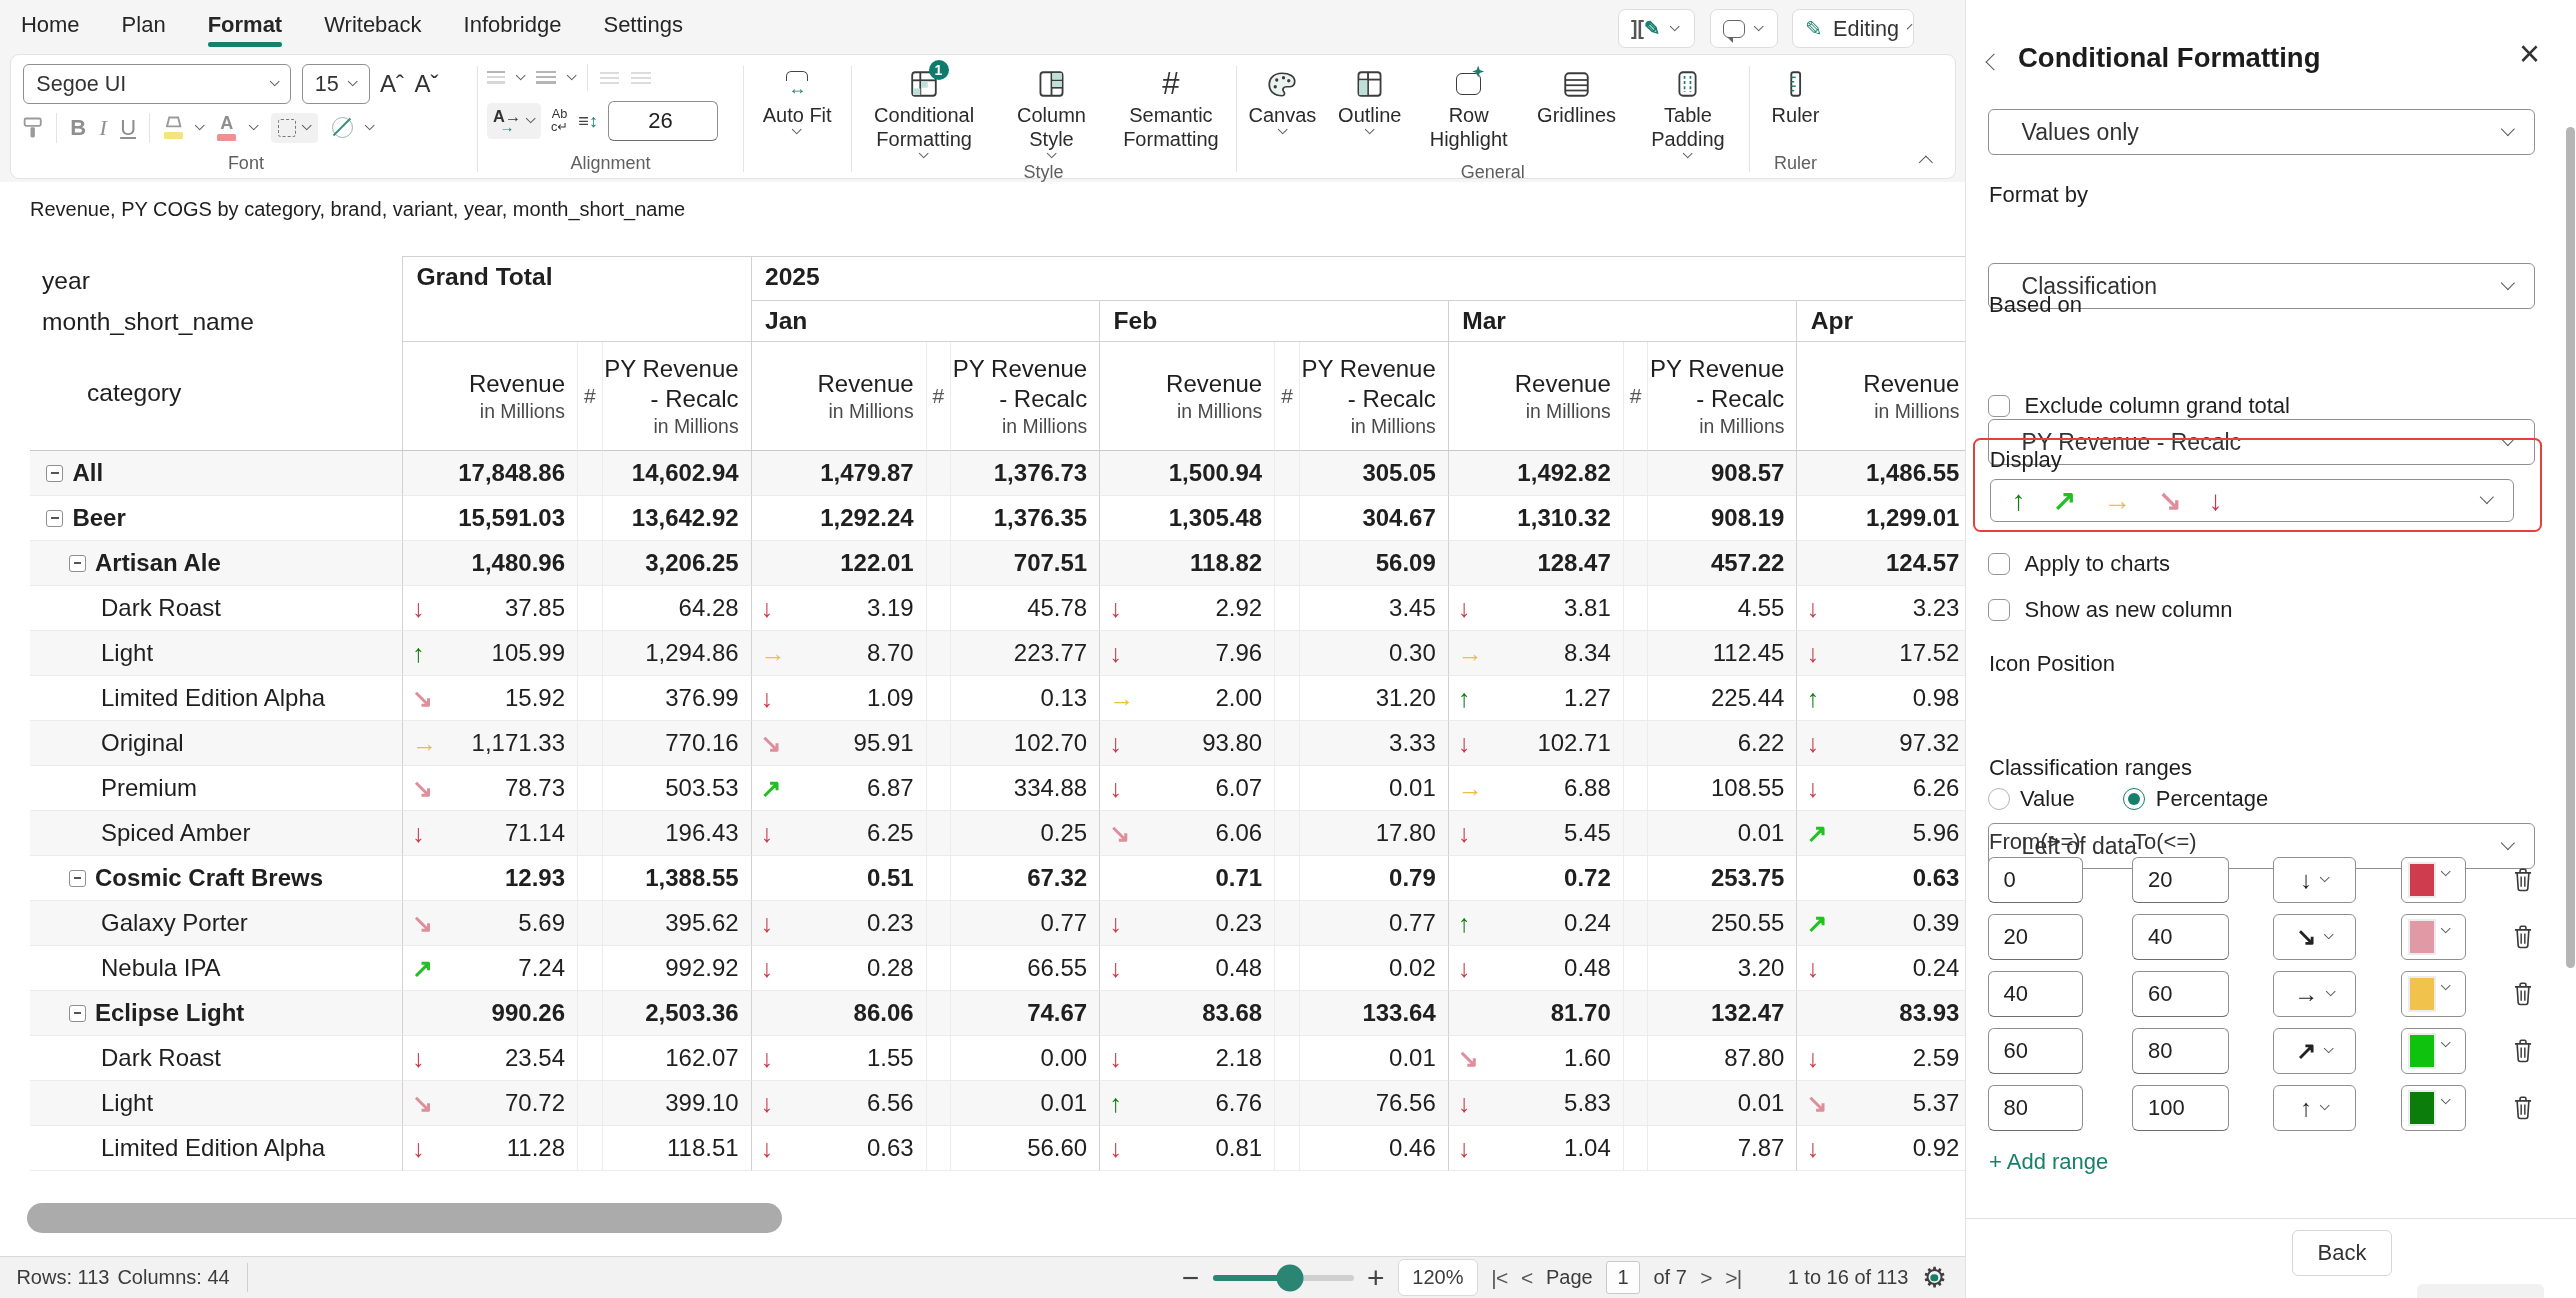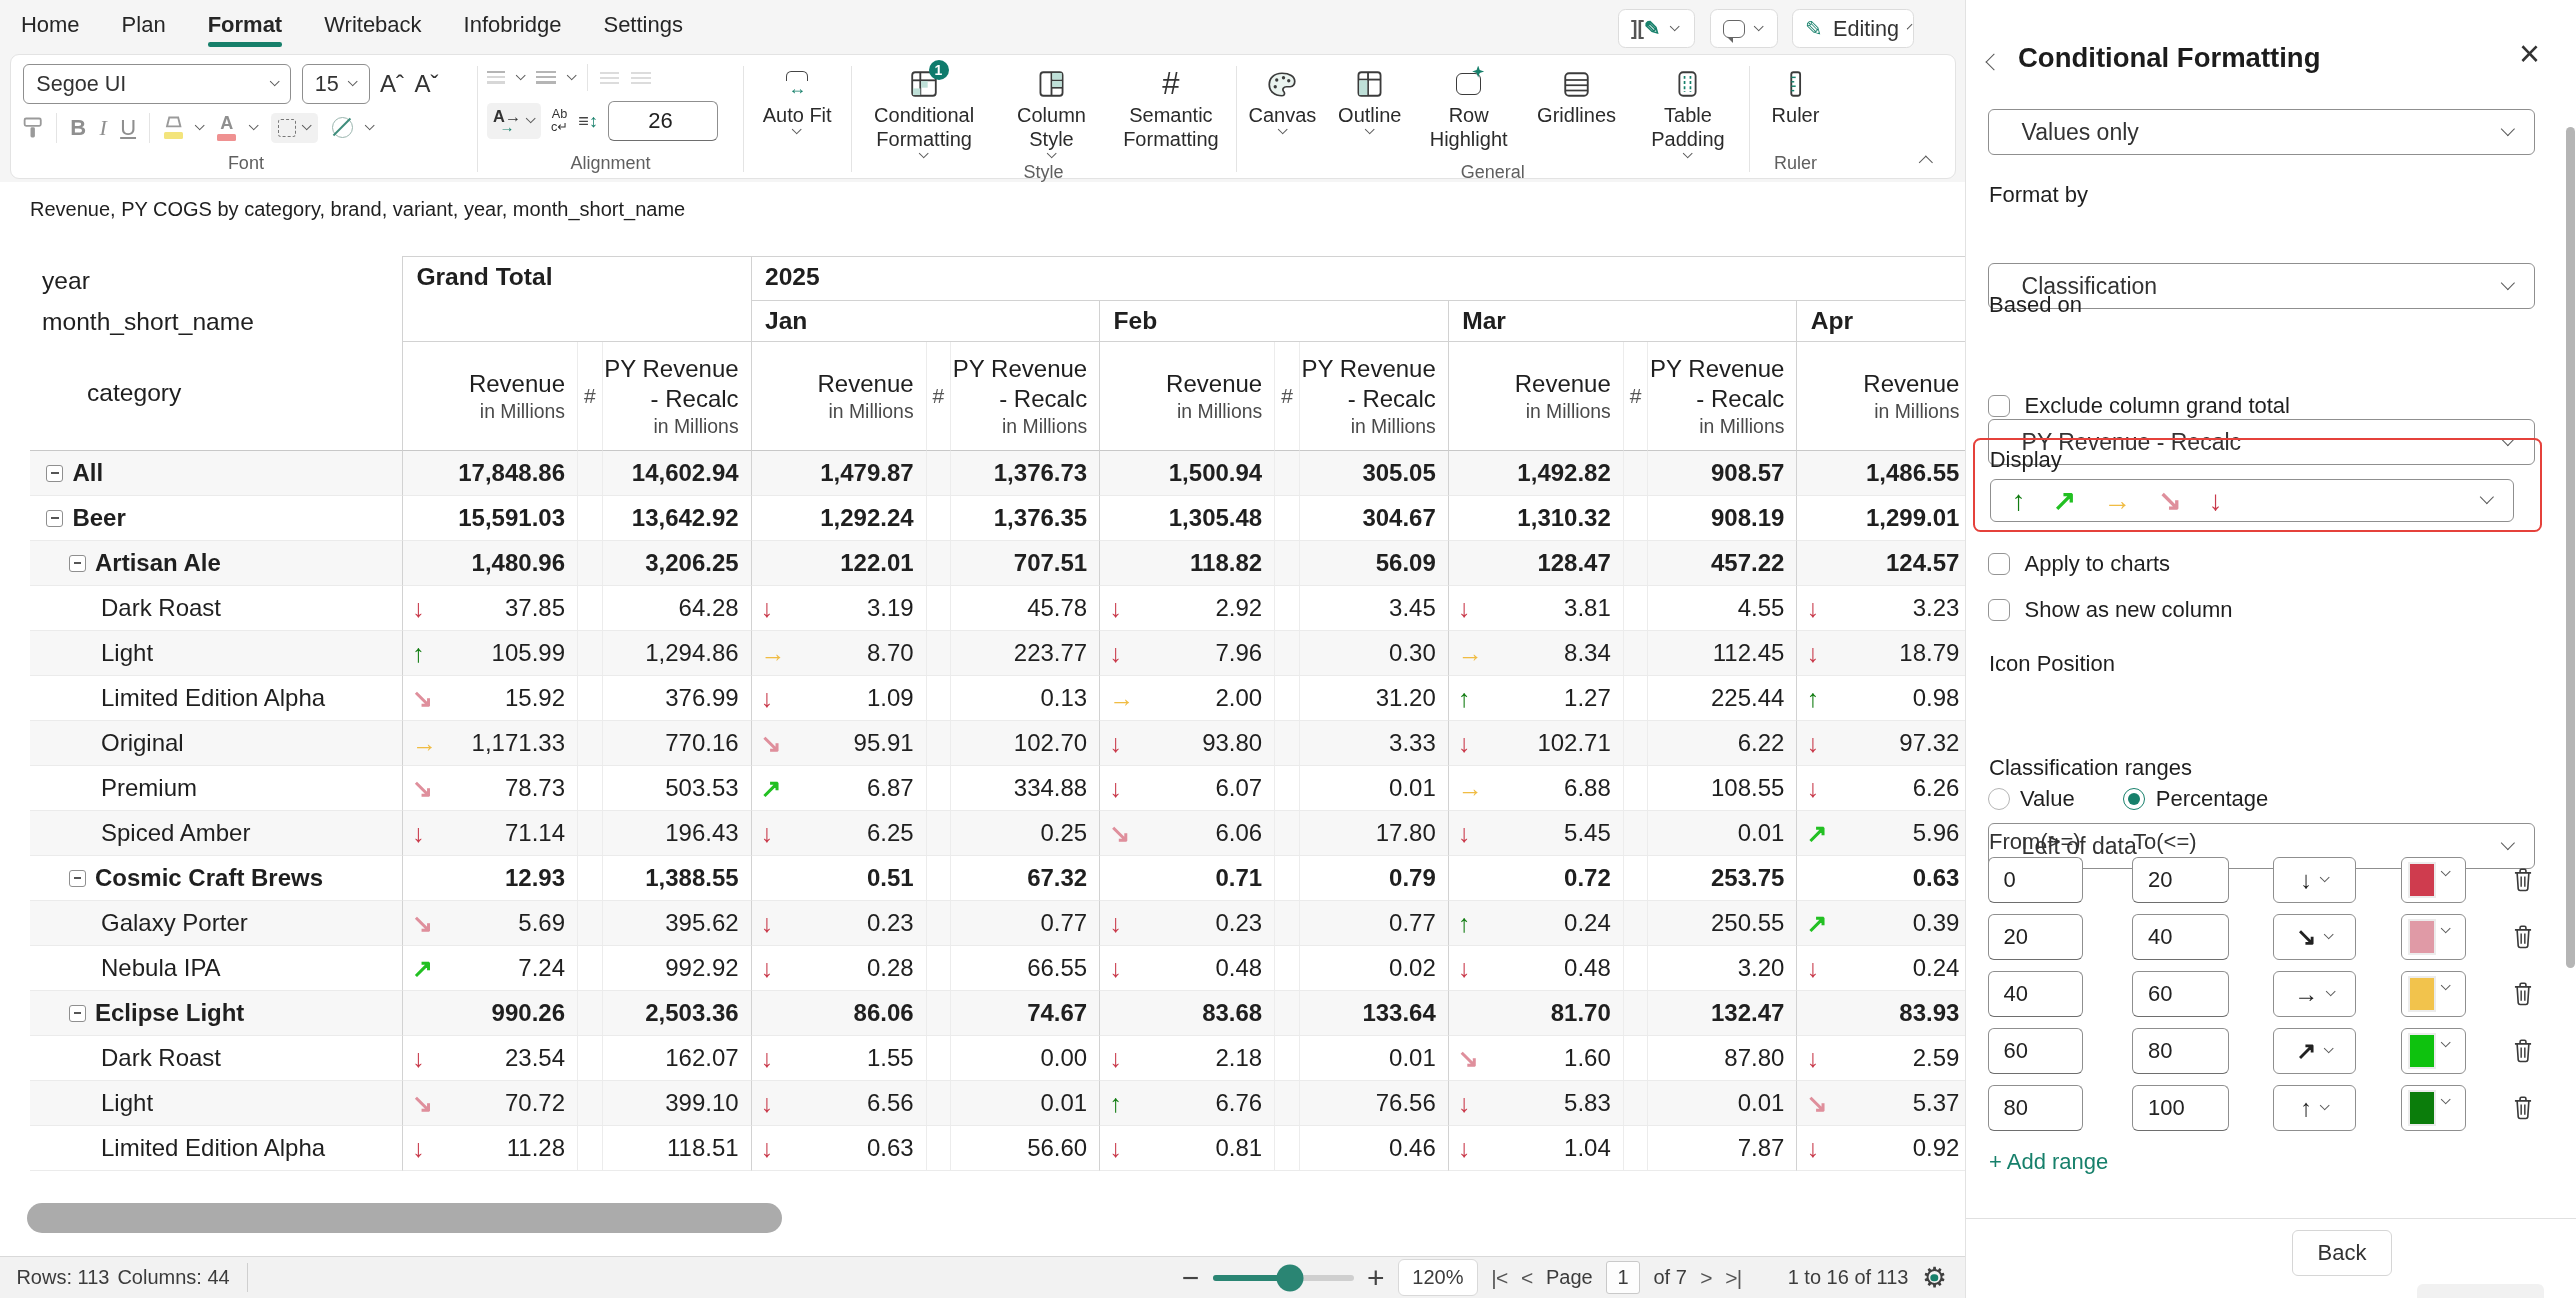--- a/index.html
+++ b/index.html
@@ -601,21 +601,21 @@
         </div>
         <div class="pc vc dc bl odd" style="grid-area: 8 / 11;">
           <span class="arrow" style="color: rgb(240, 188, 67);">→</span>
           <span class="val">8.34</span>
         </div>
         <div class="pc vc dc bls odd" style="grid-area: 8 / 13;">
           <span class="val">112.45</span>
         </div>
         <div class="pc vc dc bl odd" style="grid-area: 8 / 14;">
           <span class="arrow" style="color: rgb(201, 58, 75);">↓</span>
-          <span class="val">18.79</span>
+          <span class="val">17.52</span>
         </div>
         <div class="pc rl dc lv2" style="grid-area: 9 / 1;">
           <span>Limited Edition Alpha</span>
         </div>
         <div class="pc dc bls" style="grid-area: 9 / 3;"></div>
         <div class="pc dc bls" style="grid-area: 9 / 6;"></div>
         <div class="pc dc bls" style="grid-area: 9 / 9;"></div>
         <div class="pc dc bls" style="grid-area: 9 / 12;"></div>
         <div class="pc vc dc bl" style="grid-area: 9 / 2;">
           <span class="arrow" style="color: rgb(223, 143, 156);">↘</span>

